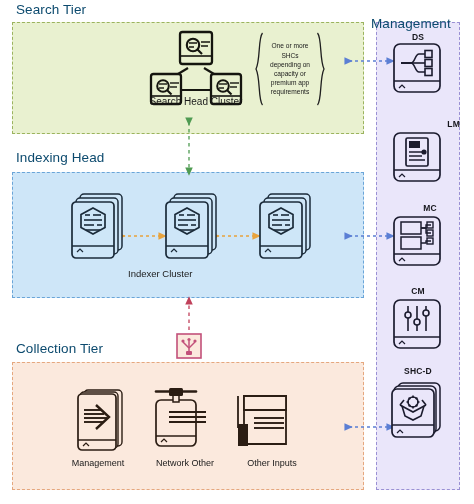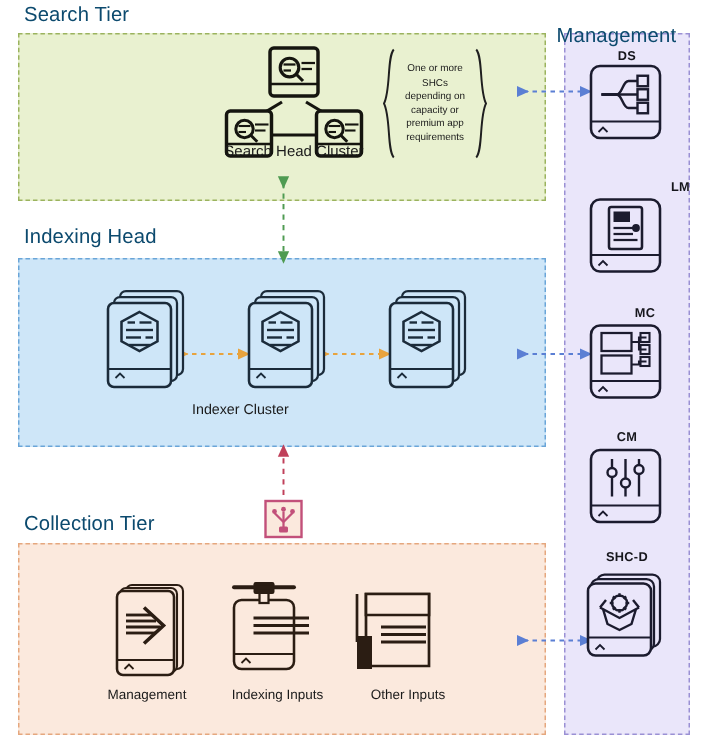--- a/index.html
+++ b/index.html
@@ -359,21 +359,21 @@
     <line x1="0" y1="6" x2="0" y2="38" stroke="#2b1d13" stroke-width="1.8"></line>
     <g stroke="#2b1d13" stroke-width="1.9">
       <line x1="16" y1="28" x2="46" y2="28"></line>
       <line x1="16" y1="33" x2="46" y2="33"></line>
       <line x1="16" y1="38" x2="46" y2="38"></line>
     </g>
   </g>
 </svg>
 
 <div class="coll-cap" style="left:50px;  top:458px; width:96px;">Management</div>
-<div class="coll-cap" style="left:132px; top:458px; width:106px;">Indexing Inputs</div>
+<div class="coll-cap" style="left:132px; top:458px; width:106px;">Network Other</div>
 <div class="coll-cap" style="left:224px; top:458px; width:96px;">Other Inputs</div>
 
 <svg class="layer" id="mgmt-layer" width="474" height="504" viewBox="0 0 474 504">
 
   <g transform="translate(394,44)">
     <rect x="0" y="0" width="46" height="48" rx="6" fill="#eae6fa" stroke="#1b1b2e" stroke-width="1.7"></rect>
     <line x1="0" y1="37" x2="46" y2="37" stroke="#1b1b2e" stroke-width="1.3"></line>
     <g fill="none" stroke="#1b1b2e" stroke-width="1.6">
       <path d="M7,19 L17,19 C21,19 21,10 25,10 L31,10"></path>
       <path d="M7,19 L31,19"></path>

